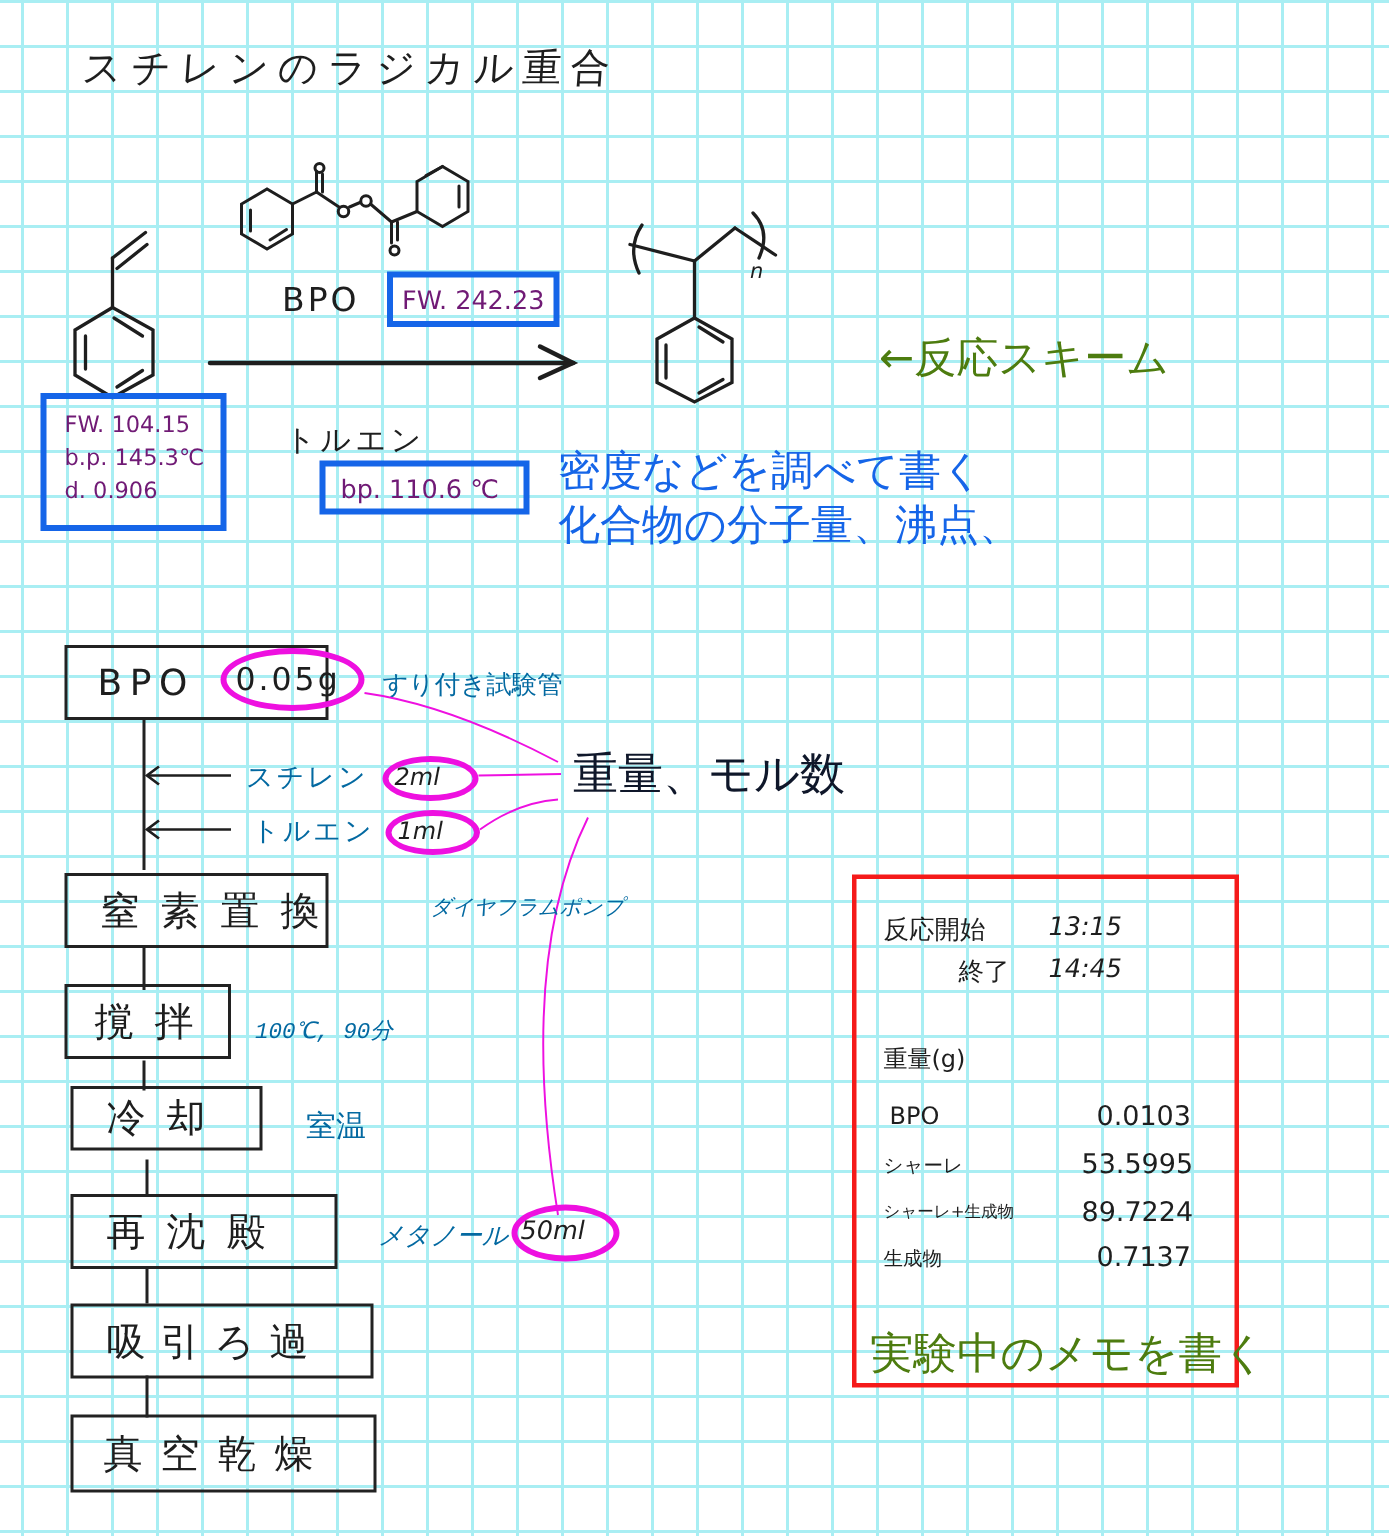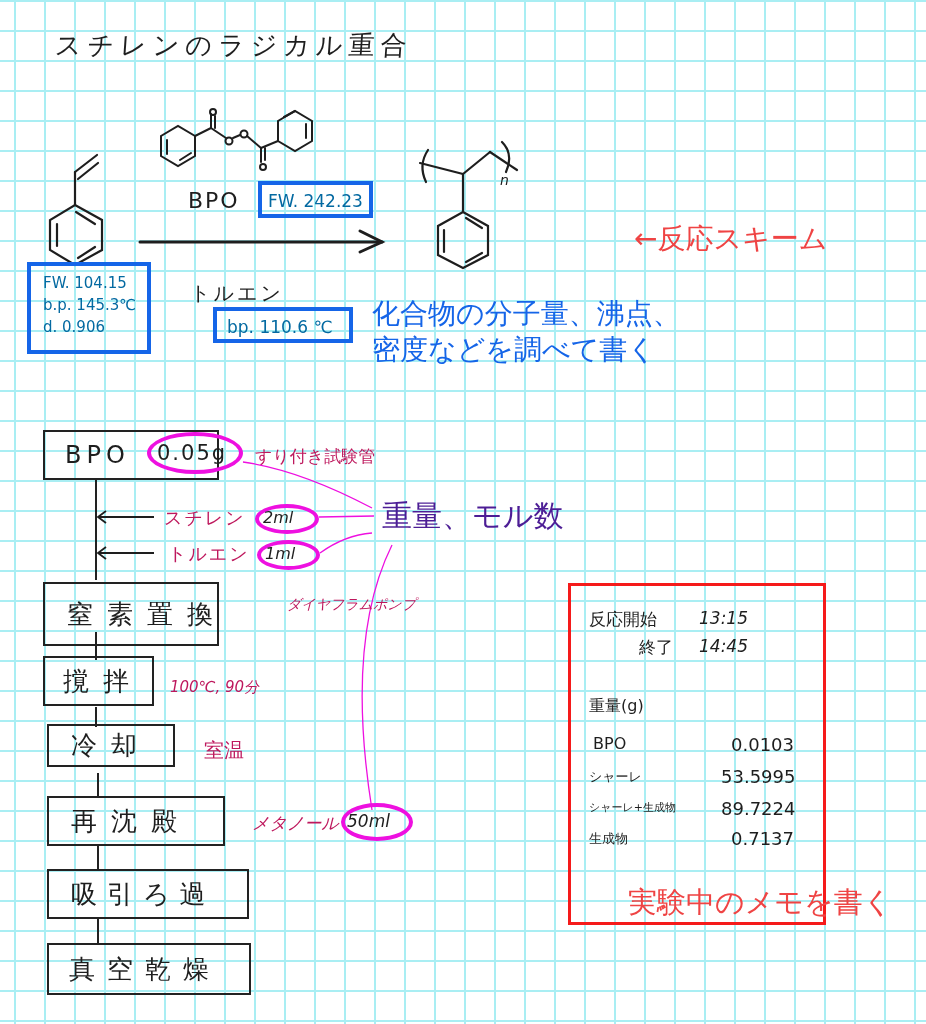--- a/index.html
+++ b/index.html
@@ -10,29 +10,29 @@
       linear-gradient(to right, #a9eef3 0px, #a9eef3 2px, transparent 2px),
       linear-gradient(to bottom, #a9eef3 0px, #a9eef3 2px, transparent 2px);
     background-size:30px 30px, 30px 30px;
     background-position:14px 0px, 0px 0px;
     font-family:"DejaVu Sans", sans-serif;
   }
   .abs { position:absolute; }
   .hand { color:#1e1e1e; font-family:"DejaVu Sans", sans-serif; white-space:nowrap; }
   .title { left:55px; top:28px; font-size:26px; letter-spacing:6px; font-weight:normal; transform:skewX(-4deg); }
   .bluebox { border:4px solid #1565e8; background:transparent; box-sizing:border-box; }
-  .bluebox .line { font-size:15px; line-height:22px; color:#0369a1; white-space:nowrap; }
+  .bluebox .line { font-size:15px; line-height:22px; color:#701a75; white-space:nowrap; }
   .flowbox { border:2px solid #222; box-sizing:border-box; display:flex; align-items:center; background:rgba(255,255,255,0.0); }
   .flowbox span.t { font-size:26px; letter-spacing:14px; color:#1e1e1e; white-space:nowrap; }
   .vline { background:#222; width:2px; }
   .ellipse { border:4px solid #ee10e0; border-radius:50%; box-sizing:border-box; }
-  .magenta { color:#4c1d95; }
-  .red { color:#ef4444;padding-left:48px; }
+  .magenta { color:#0f172a; }
+  .red { color:#4d7c0f; }
   .blue { color:#1565e8; }
-  .note { font-size:15px; color:#be185d; white-space:nowrap; }
+  .note { font-size:15px; color:#0369a1; white-space:nowrap;font-family:Liberation Mono, monospace; }
   .memo { border:3px solid #f51a1a; box-sizing:border-box; }
   .memo .row { position:absolute; font-size:16px; color:#1e1e1e; white-space:nowrap; }
   svg { position:absolute; overflow:visible; }
 </style>
 </head>
 <body>
 
 <div class="abs hand title">スチレンのラジカル重合</div>
 
 <svg style="left:40px;top:150px;" width="70" height="110" viewBox="0 0 70 110">
@@ -106,22 +106,22 @@
     <line x1="34" y1="90" x2="34" y2="112"></line>
     <line x1="56" y1="78" x2="72" y2="88"></line>
     <line x1="56" y1="122" x2="72" y2="113"></line>
   </g>
   <text x="90" y="45" font-size="14" font-style="italic" fill="#1e1e1e" font-family="DejaVu Sans, sans-serif">n</text>
 </svg>
 
 <div class="abs red" style="left:586px;top:220px;font-size:28px;white-space:nowrap;">←反応スキーム</div>
 
 <div class="abs blue" style="left:372px;top:296px;font-size:28px;line-height:36px;white-space:nowrap;">
+  <div>密度などを調べて書く</div>
   <div>化合物の分子量、沸点、</div>
-  <div>密度などを調べて書く</div>
 </div>
 
 <div class="abs vline" style="left:95px;top:478px;height:102px;"></div>
 <div class="abs vline" style="left:95px;top:632px;height:28px;"></div>
 <div class="abs vline" style="left:95px;top:707px;height:20px;"></div>
 <div class="abs vline" style="left:97px;top:773px;height:24px;"></div>
 <div class="abs vline" style="left:97px;top:845px;height:24px;"></div>
 <div class="abs vline" style="left:97px;top:917px;height:28px;"></div>
 
 <div class="abs flowbox" style="left:43px;top:430px;width:176px;height:50px;padding-left:20px;">
@@ -154,21 +154,21 @@
 <svg style="left:0;top:0;" width="926" height="1024" viewBox="0 0 926 1024">
   <g fill="none" stroke="#ee10e0" stroke-width="1.3">
     <path d="M243,462 Q300,470 372,508"></path>
     <path d="M319,517 L374,516"></path>
     <path d="M320,553 Q345,535 372,533"></path>
     <path d="M392,545 Q345,640 372,810"></path>
   </g>
 </svg>
 <div class="abs magenta" style="left:382px;top:496px;font-size:30px;white-space:nowrap;">重量、モル数</div>
 
-<div class="abs flowbox" style="left:43px;top:582px;width:176px;height:64px;padding-left:22px;">
+<div class="abs flowbox" style="left:43px;top:582px;width:176px;height:50px;padding-left:22px;">
   <span class="t">窒素置換</span>
 </div>
 <div class="abs note" style="left:287px;top:596px;font-size:14px;font-style:italic;">ダイヤフラムポンプ</div>
 
 <div class="abs flowbox" style="left:43px;top:656px;width:111px;height:50px;padding-left:18px;">
   <span class="t">撹拌</span>
 </div>
 <div class="abs note" style="left:170px;top:678px;font-size:15px;font-style:italic;">100℃, 90分</div>
 
 <div class="abs flowbox" style="left:47px;top:724px;width:128px;height:43px;padding-left:22px;">

